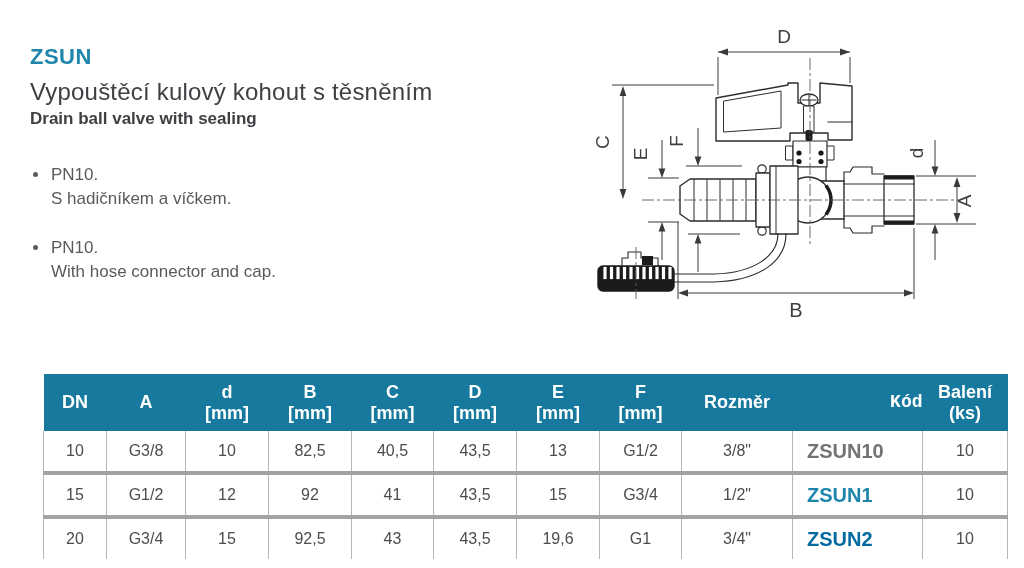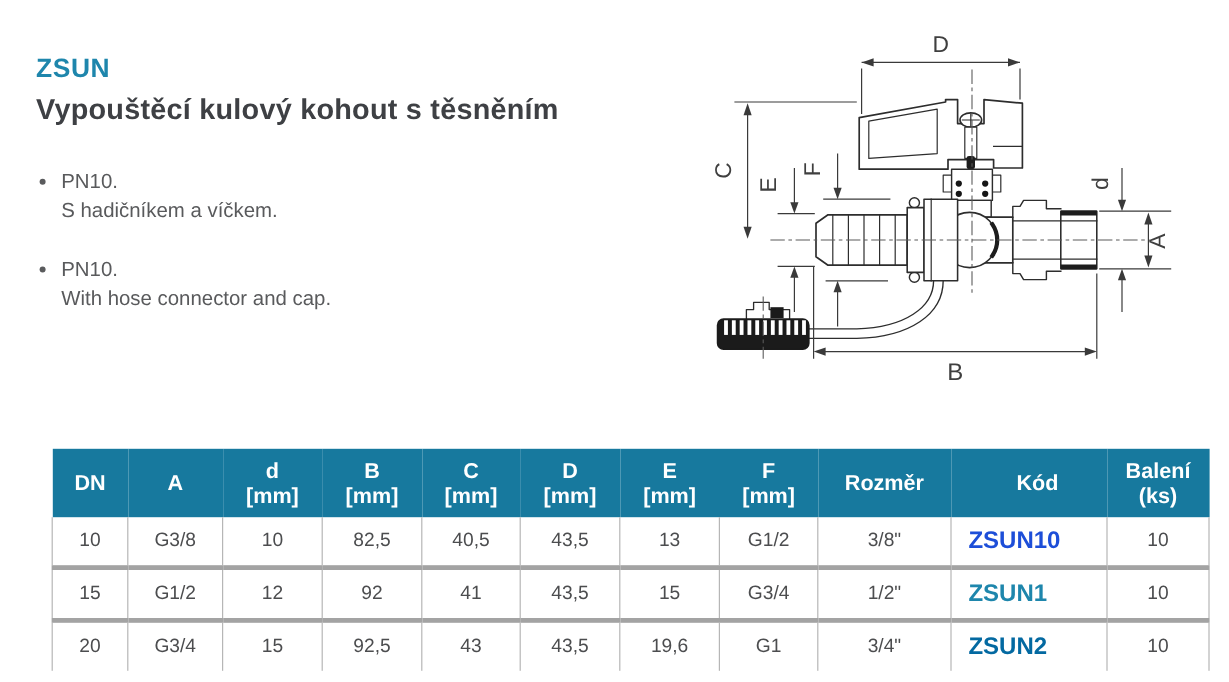--- a/index.html
+++ b/index.html
@@ -4,55 +4,56 @@
 <style>
   html,body{margin:0;padding:0;}
   body{
     width:1024px;height:568px;background:#ffffff;position:relative;overflow:hidden;
     font-family:"Liberation Sans","DejaVu Sans",sans-serif;
     -webkit-font-smoothing:antialiased;
   }
   
   .info{position:absolute;left:30px;top:44px;width:540px;}
   .brand{font-size:22px;font-weight:bold;letter-spacing:.5px;margin:0 0 8px 0;}
-  .title-cs{font-size:24px;font-weight:bold;color:#3e4044;margin:0 0 3px 0;letter-spacing:.2px;}
+  .title-cs{font-size:24px;font-weight:normal;color:#3e4044;margin:0 0 3px 0;letter-spacing:.2px;}
   .title-en{font-size:17px;font-weight:bold;color:#3e4044;margin:0;}
   .features{margin-top:34px;}
   .feature{display:flex;margin-bottom:25px;}
   .dot{width:5px;height:5px;border-radius:50%;background:#5a5b5d;margin:9px 13px 0 3px;flex:0 0 auto;}
   .feature-text{font-size:17px;color:#595a5c;line-height:24px;}
   
   .drawing{position:absolute;left:585px;top:10px;}
   .dim-label{font-size:19px;fill:#3f3f3f;}
   
   table.spec{
     position:absolute;left:14px;top:374px;width:964px;
     border-collapse:collapse;table-layout:fixed;margin-left:29px;
   }
   .spec th{
     height:57px;color:#ffffff;font-size:18px;font-weight:bold;line-height:1.12;
     text-align:center;vertical-align:middle;padding:0;
   }
-  .spec th.left{text-align:center;padding-left:14px;}
+  .spec th.left{text-align:right;padding-left:14px;font-family:Liberation Mono, monospace;}
   .spec td{
     height:40px;text-align:center;vertical-align:middle;
     font-size:16px;color:#4c4d4f;padding:0;
     border-left:1px solid #b6b6b6;
   }
   .spec td:last-child{border-right:1px solid #b6b6b6;}
   .spec tr + tr td{border-top:4px solid #a3a3a3;}
   .spec td.kod{text-align:left;padding-left:14px;font-weight:bold;font-size:20px;}
   .unit{display:block;}
 </style>
 </head>
 <body>
 
 <div class="info">
   <div class="brand" style="color: rgb(30, 134, 172);">ZSUN</div>
   <div class="title-cs">Vypouštěcí kulový kohout s těsněním</div>
+  <div class="title-en">Drain ball valve with sealing</div>
 
   <div class="features">
     <div class="feature">
       <span class="dot"></span>
       <span class="feature-text">
         <span>PN10.</span><br>
         <span>S hadičníkem a víčkem.</span>
       </span>
     </div>
     <div class="feature">
@@ -258,21 +259,21 @@
       <tr>
         <td>10</td>
         <td>G3/8</td>
         <td>10</td>
         <td>82,5</td>
         <td>40,5</td>
         <td>43,5</td>
         <td>13</td>
         <td>G1/2</td>
         <td>3/8"</td>
-        <td class="kod" style="color: #1d4ed8;">ZSUN10</td>
+        <td class="kod" style="color: #737373;">ZSUN10</td>
         <td>10</td>
       </tr>
       <tr>
         <td>15</td>
         <td>G1/2</td>
         <td>12</td>
         <td>92</td>
         <td>41</td>
         <td>43,5</td>
         <td>15</td>

